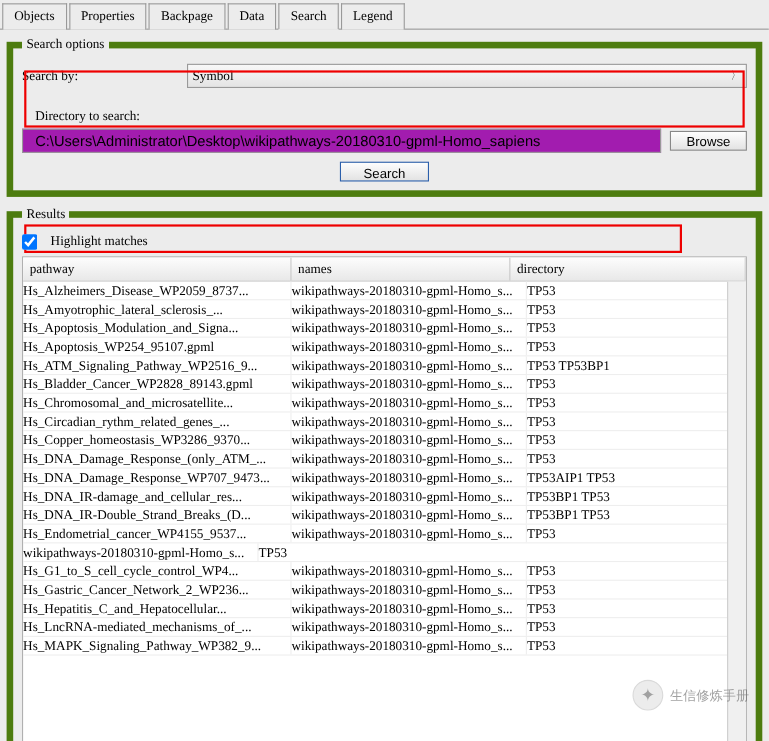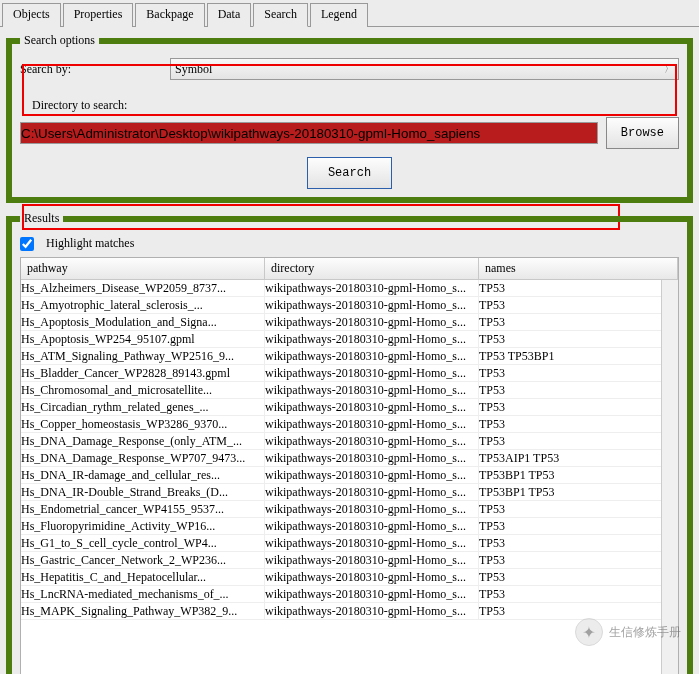--- a/index.html
+++ b/index.html
@@ -13,22 +13,22 @@
 .row{display:flex;align-items:center;margin-bottom:6px}
 .lbl{width:150px}
 .sel{flex:1;height:22px;border:1px solid #999;background:linear-gradient(#f8f8f8,#e4e4e4);padding:2px 4px;display:flex;align-items:center;justify-content:space-between}
 .chev{font-size:10px;color:#555}
 .txt{flex:1;height:22px;border:1px solid #e00;padding:2px 4px;background:#fff}
 .redbox{position:absolute;border:2px solid #e00;pointer-events:none}
 .redbox.a{left:10px;right:10px;top:16px;height:52px}
 .redbox.b{left:10px;top:156px;width:598px;height:26px}
 .dirlbl{margin:18px 12px 4px}
 .dirrow{display:flex;align-items:center;gap:8px}
-.dirin{flex:1;height:22px;border:1px solid #999;padding:2px 0;background:#b91c1c}
-.btn{height:32px;padding:2px 14px;border:1px solid #888;background:linear-gradient(#fdfdfd,#e3e3e3);cursor:pointer;font-family:Liberation Mono, monospace;font-size:12px}
+.dirin{flex:1;height:22px;border:1px solid #999;padding:2px 11px;background:#a21caf}
+.btn{height:18px;padding:2px 14px;border:1px solid #888;background:linear-gradient(#fdfdfd,#e3e3e3);cursor:pointer;font-family:Liberation Sans, sans-serif;font-size:12px}
 .btn.search{border:1px solid #2b5fab;padding:3px 20px;margin:8px auto 0;display:block}
 .hl{display:flex;align-items:center;gap:12px;margin-bottom:6px}
 .hl input{width:14px;height:14px}
 .table{border:1px solid #b0b0b0;height:461px;overflow:hidden;position:relative;background:#fff}
 .thead{display:flex;background:linear-gradient(#fdfdfd,#e8e8e8);border-bottom:1px solid #c8c8c8}
 .th{padding:3px 6px;border-right:1px solid #c8c8c8;overflow:hidden;white-space:nowrap}
 .c1{width:244px}.c2{width:214px}.c3{flex:1}
 .tbody{}
 .tr{display:flex;border-bottom:1px solid #eee;height:17px}
 .td{padding:1px 0;border-right:1px solid #eee;overflow:hidden;white-space:nowrap;text-overflow:ellipsis}
@@ -70,22 +70,22 @@
 
  <fieldset>
   <legend>Results</legend>
   <label class="hl">
    <input type="checkbox" checked="" style="">
    <span>Highlight matches</span>
   </label>
   <div class="table">
    <div class="thead">
     <div class="th c1">pathway</div>
+    <div class="th c3">names</div>
     <div class="th c2">directory</div>
-    <div class="th c3">names</div>
    </div>
    <div class="tbody">
           <div class="tr">
             <div class="td c1">Hs_Alzheimers_Disease_WP2059_8737...</div>
             <div class="td c2">wikipathways-20180310-gpml-Homo_s...</div>
             <div class="td c3">TP53</div>
           </div>
           <div class="tr">
             <div class="td c1">Hs_Amyotrophic_lateral_sclerosis_...</div>
             <div class="td c2">wikipathways-20180310-gpml-Homo_s...</div>
@@ -145,21 +145,20 @@
             <div class="td c1">Hs_DNA_IR-Double_Strand_Breaks_(D...</div>
             <div class="td c2">wikipathways-20180310-gpml-Homo_s...</div>
             <div class="td c3">TP53BP1 TP53</div>
           </div>
           <div class="tr">
             <div class="td c1">Hs_Endometrial_cancer_WP4155_9537...</div>
             <div class="td c2">wikipathways-20180310-gpml-Homo_s...</div>
             <div class="td c3">TP53</div>
           </div>
           <div class="tr">
-            <div class="td c1">Hs_Fluoropyrimidine_Activity_WP16...</div>
             <div class="td c2">wikipathways-20180310-gpml-Homo_s...</div>
             <div class="td c3">TP53</div>
           </div>
           <div class="tr">
             <div class="td c1">Hs_G1_to_S_cell_cycle_control_WP4...</div>
             <div class="td c2">wikipathways-20180310-gpml-Homo_s...</div>
             <div class="td c3">TP53</div>
           </div>
           <div class="tr">
             <div class="td c1">Hs_Gastric_Cancer_Network_2_WP236...</div>

